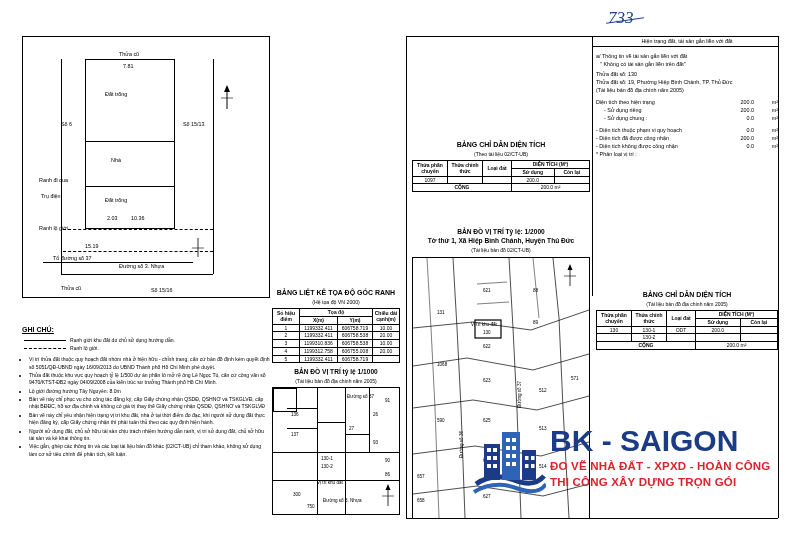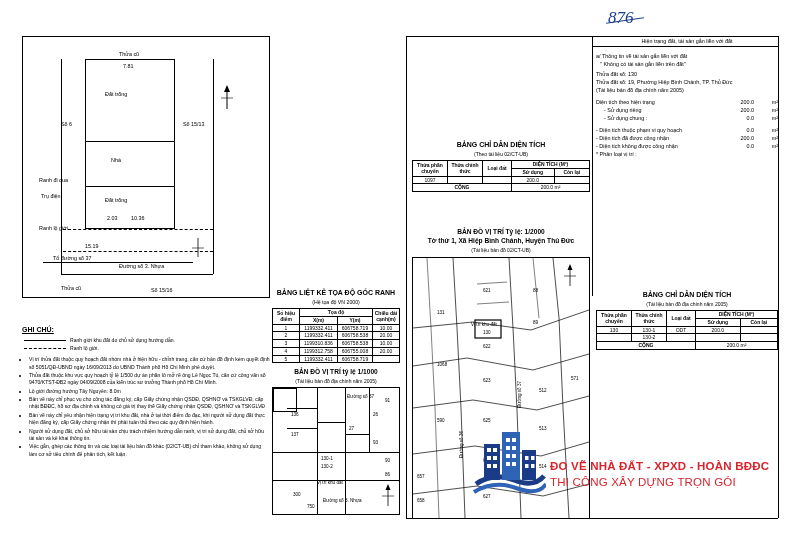--- a/index.html
+++ b/index.html
@@ -72,36 +72,36 @@
   #bandoMap{position:relative;margin-top:2px;height:262px;border:1px solid #000;box-sizing:border-box;overflow:hidden;background:#fff;}
 
   #dtBox2{position:absolute;left:596px;top:290px;width:182px;}
   #dtBox2 .cap{font-size:7px;font-weight:bold;text-align:center;line-height:1.3;}
   #dtBox2 .cap .sub{font-size:5px;font-weight:normal;}
 
   
   #logo{position:absolute;left:470px;top:412px;width:310px;height:95px;}
   #logoText{position:absolute;left:80px;top:12px;font-size:30px;font-weight:bold;color:#1b3b86;letter-spacing:0px;}
   #logoSub1{position:absolute;left:80px;top:48px;font-size:11.5px;font-weight:bold;color:#d8242c;letter-spacing:.2px;}
-  #logoSub2{position:absolute;left:80px;top:64px;font-size:11.5px;font-weight:normal;color:#d8242c;letter-spacing:.2px;}
+  #logoSub2{position:absolute;left:80px;top:64px;font-size:11.5px;font-weight:bold;color:#d8242c;letter-spacing:.2px;}
 
   
   .vline{position:absolute;width:1px;background:#000;}
   .hline{position:absolute;height:1px;background:#000;}
 
   .tick{position:absolute;font-size:4.6px;}
   .rot90{transform-origin:0 0;transform:rotate(-90deg);}
 </style>
 </head>
 <body>
 
 <div class="page">
 
   <div class="handnum">
-    <span>876</span>
+    <span>733</span>
     <span class="strike"></span>
   </div>
 
   <div class="box" id="leftPanel">
 
     <div class="parcel" style="left:62px;top:22px;width:90px;height:170px;border-width:1.6px;"></div>
     <div class="thin" style="left:62px;top:104px;width:90px;height:1.4px;"></div>
     <div class="parcel" style="left:62px;top:104px;width:90px;height:46px;"></div>
 
     <div class="dash" style="left:40px;top:192px;width:150px;"></div>
@@ -436,17 +436,18 @@
       <rect x="42" y="28" width="4" height="4" fill="#fff"></rect>
       <rect x="36" y="36" width="4" height="4" fill="#fff"></rect>
       <rect x="42" y="36" width="4" height="4" fill="#fff"></rect>
       <rect x="36" y="44" width="4" height="4" fill="#fff"></rect>
       <rect x="42" y="44" width="4" height="4" fill="#fff"></rect>
       <rect x="55" y="38" width="3.5" height="4" fill="#fff"></rect>
       <rect x="61" y="38" width="3.5" height="4" fill="#fff"></rect>
       <rect x="55" y="46" width="3.5" height="4" fill="#fff"></rect>
       <rect x="61" y="46" width="3.5" height="4" fill="#fff"></rect>
     </svg>
-    <div id="logoSub1">ĐO VẼ NHÀ ĐẤT - XPXD - HOÀN BĐĐC</div>
+    <div id="logoText">BK - SAIGON</div>
+    <div id="logoSub1">ĐO VẼ NHÀ ĐẤT - XPXD - HOÀN CÔNG</div>
     <div id="logoSub2">THI CÔNG XÂY DỰNG TRỌN GÓI</div>
   </div>
 
 </div>
 
 </body></html>

